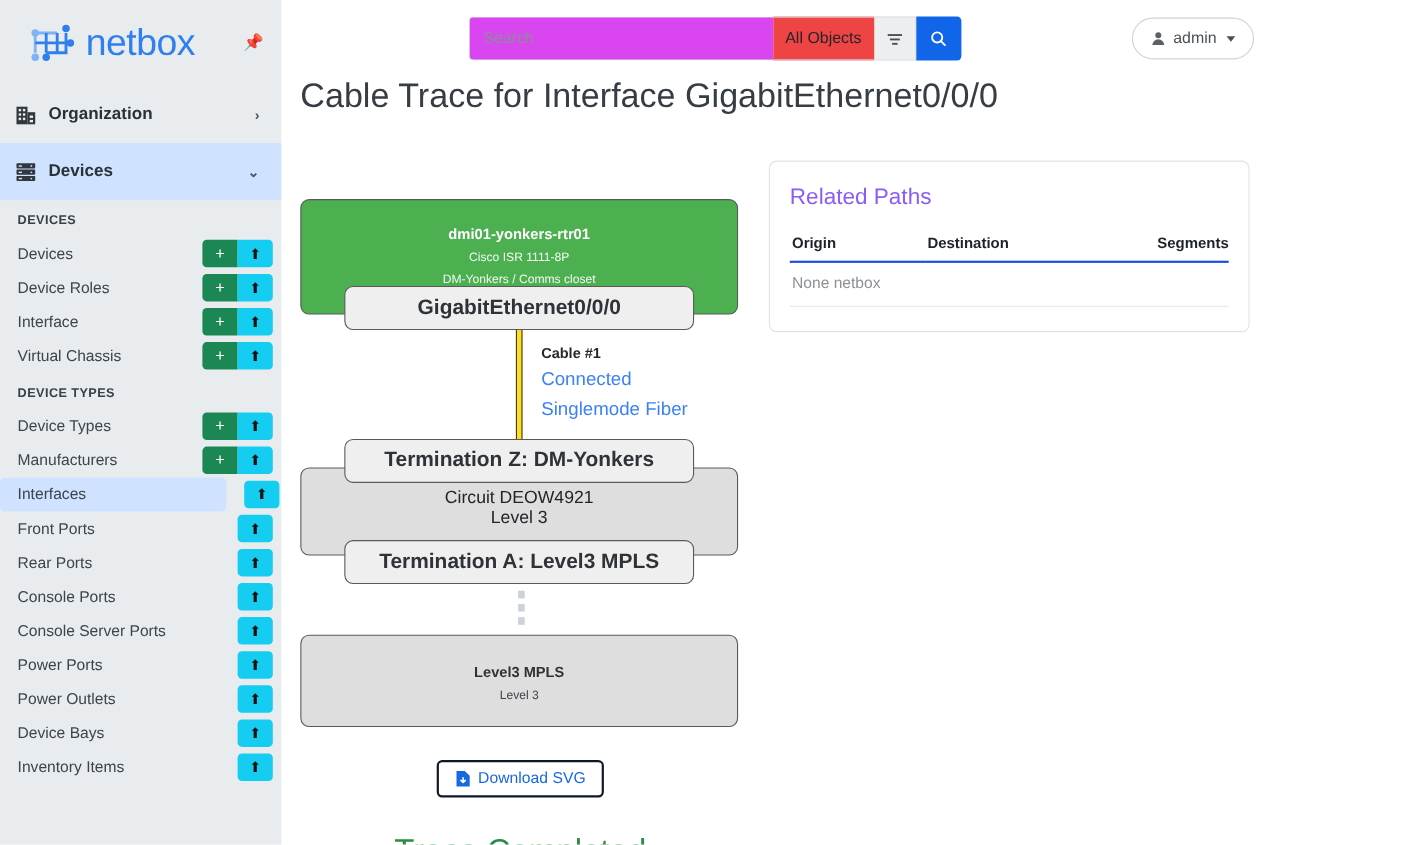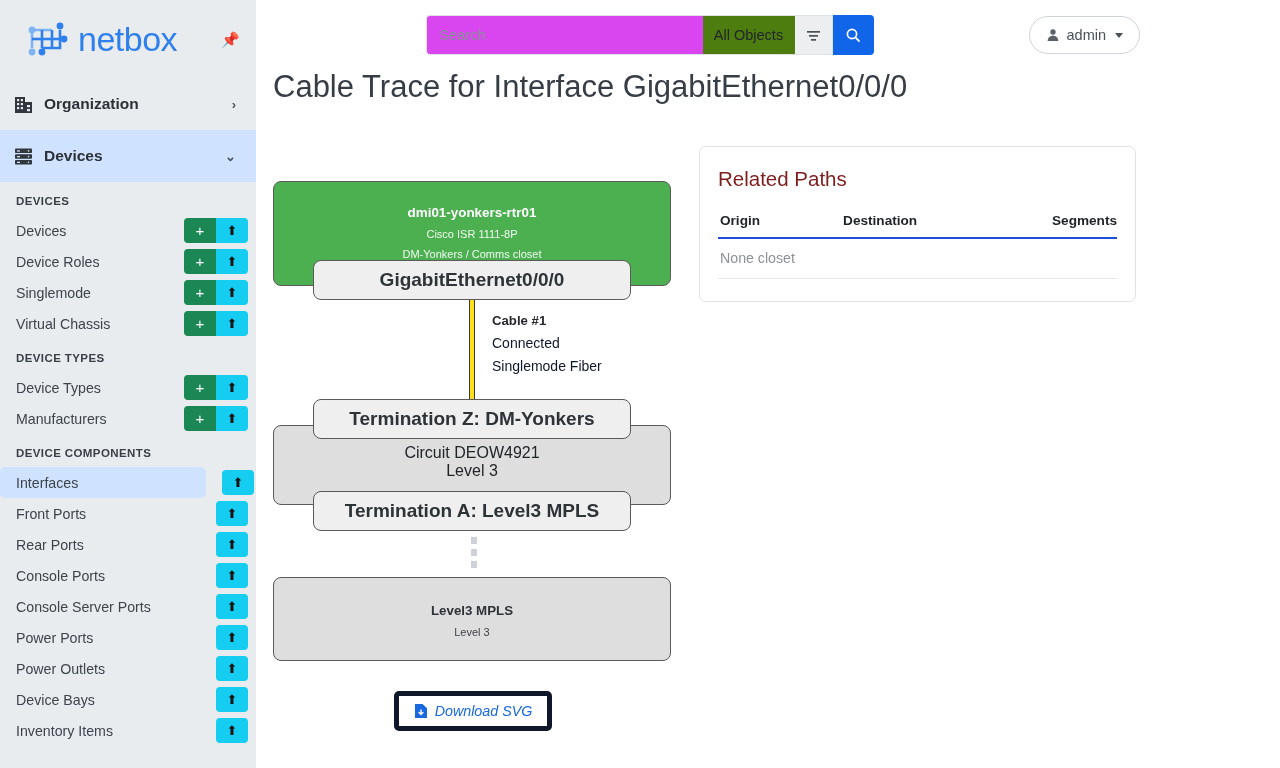--- a/index.html
+++ b/index.html
@@ -110,21 +110,21 @@
     border-radius: 4px 0 0 4px;
     padding: 0 13px;
     font-size: 14.5px; color: #212529;
     background: #d946ef;
     outline: none;
     font-family: "Liberation Sans", sans-serif;
   }
   .search-input::placeholder { color: #878f97; }
   .obj-select {
     height: 40px; min-width: 92px;
-    background: #4d7c0f;
+    background: #ef4444;
     border: 1px solid #dee2e6; border-left: none; border-right: none;
     display: flex; align-items: center; justify-content: center;
     font-size: 14.5px; color: #212529;
     padding: 0 10px;
     cursor: pointer;
   }
   .filter-btn {
     height: 40px; width: 38px;
     background: #eceef0;
     border: 1px solid #dee2e6; border-left: none;
@@ -198,21 +198,21 @@
     background: #ffe01b;
     border-left: 1px solid #3b3b3b;
     border-right: 1px solid #3b3b3b;
     transform: translateX(-3px);
   }
   .cable-label {
     position: absolute; left: 219px; top: 13px;
     text-align: left;
   }
   .cable-label .cl1 { font-weight: bold; font-size: 13.2px; color: #25292d; }
-  .cable-label .cl2 { font-size: 14px; color: #0f172a; margin-top: 7px; }
+  .cable-label .cl2 { font-size: 17px; color: #3b82f6; margin-top: 7px; }
 
   .circuit {
     background: #dedede;
     border: 1px solid #5a5a5a;
     border-radius: 8px;
     height: 80px;
     margin-top: -14px;
     padding-top: 18px;
     text-align: center;
     position: relative; z-index: 1;
@@ -231,45 +231,44 @@
   .node-provider {
     background: #dedede;
     height: 84px;
     padding-top: 25px;
     margin-top: 0;
   }
 
   .dl-wrap { text-align: center; margin-top: 30px; }
   .dl-btn {
     display: inline-flex; align-items: center; gap: 7px;
-    border: 5px solid #0f172a;
+    border: 2px solid #0f172a;
     border-radius: 5px;
     color: #1869e0;
     font-size: 14.3px;
     padding: 7px 15px;
     background: #fff;
     cursor: pointer;
-    font-style: italic;
   }
   .trace-done {
     text-align: center;
     color: #2e8b45;
     font-size: 30px;
     margin-top: 33px;
     font-weight: 400;
   }
 
   
   .card {
     border: 1px solid #dfe3e7;
     border-radius: 7px;
     background: #fff;
     padding: 20px 18px 22px 18px;
   }
-  .card-title { font-size: 20.5px; color: #7f1d1d; font-weight: 400; }
+  .card-title { font-size: 20.5px; color: #8b5cf6; font-weight: 400; }
   table.paths { width: 100%; border-collapse: collapse; margin-top: 22px; }
   table.paths th {
     text-align: left;
     font-size: 13.6px; font-weight: bold; color: #1d2328;
     padding: 0 0 9px 2px;
     border-bottom: 2px solid #1d4ed8;
   }
   table.paths td {
     font-size: 14.2px; color: #8b9197;
     padding: 11px 0 12px 2px;
@@ -352,21 +351,21 @@
       </span>
     </div>
     <div class="nav-item">
       <span class="label">Device Roles</span>
       <span class="nav-btns">
         <span class="btn-add">+</span>
         <span class="btn-imp">⬆</span>
       </span>
     </div>
     <div class="nav-item">
-      <span class="label">Singlemode</span>
+      <span class="label">Interface</span>
       <span class="nav-btns">
         <span class="btn-add">+</span>
         <span class="btn-imp">⬆</span>
       </span>
     </div>
     <div class="nav-item">
       <span class="label">Virtual Chassis</span>
       <span class="nav-btns">
         <span class="btn-add">+</span>
         <span class="btn-imp">⬆</span>
@@ -382,21 +381,20 @@
       </span>
     </div>
     <div class="nav-item">
       <span class="label">Manufacturers</span>
       <span class="nav-btns">
         <span class="btn-add">+</span>
         <span class="btn-imp">⬆</span>
       </span>
     </div>
 
-    <div class="sec-head">DEVICE COMPONENTS</div>
     <div class="nav-item selected">
       <span class="label">Interfaces</span>
       <span class="nav-btns">
         <span class="btn-imp solo">⬆</span>
       </span>
     </div>
     <div class="nav-item">
       <span class="label">Front Ports</span>
       <span class="nav-btns">
         <span class="btn-imp solo">⬆</span>
@@ -546,21 +544,21 @@
           <table class="paths">
             <thead>
               <tr>
                 <th style="width:125px">Origin</th>
                 <th style="width:212px">Destination</th>
                 <th>Segments</th>
               </tr>
             </thead>
             <tbody>
               <tr>
-                <td colspan="3">None closet</td>
+                <td colspan="3">None netbox</td>
               </tr>
             </tbody>
           </table>
         </div>
       </div>
 
     </div>
   </section>
 </div>
 

